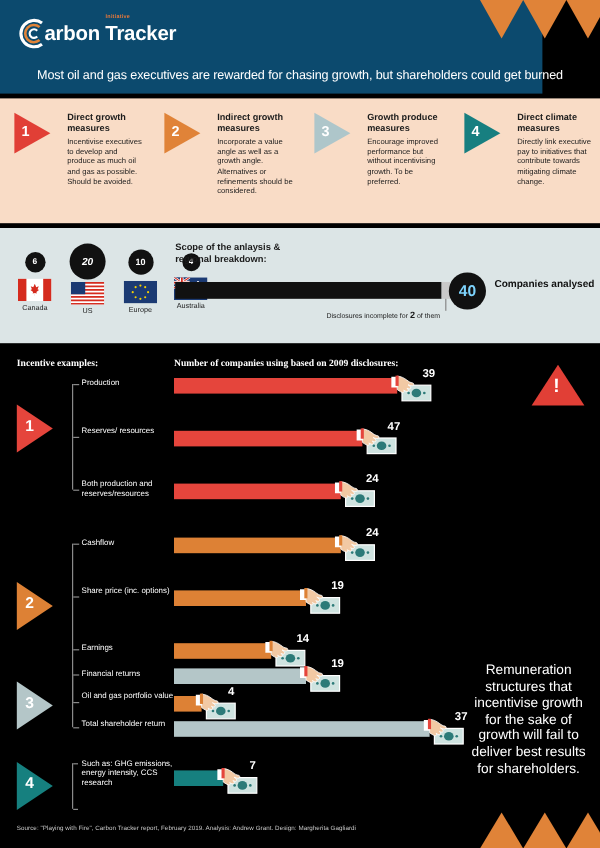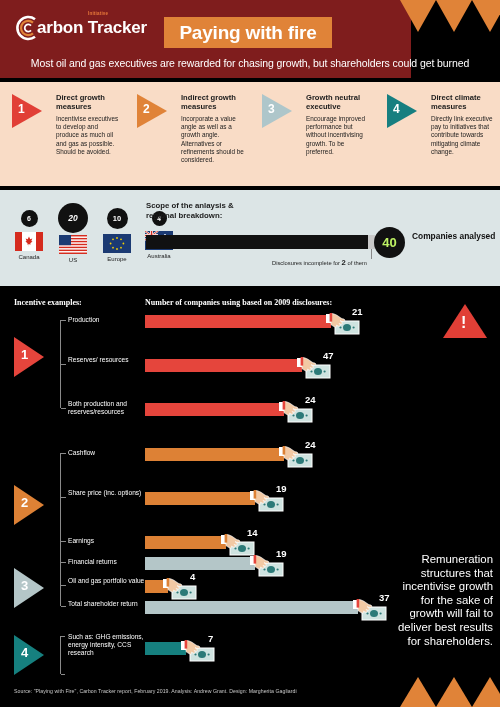--- a/index.html
+++ b/index.html
@@ -6,21 +6,21 @@
   body{
     width:500px;height:707px;
     background:#000000;
     font-family:"Liberation Sans", sans-serif;
     overflow:hidden;
     position:relative;
   }
   .page{position:relative;width:500px;height:707px;background:#000;overflow:hidden;}
 
   
-  .header{position:absolute;left:0;top:0;width:411px;height:78px;background:#7f1d1d;}
+  .header{position:absolute;left:0;top:0;width:452px;height:78px;background:#0c4a6e;}
   .logo{position:absolute;left:14px;top:15px;display:flex;align-items:center;}
   .logo-mark{position:relative;width:26px;height:26px;flex:0 0 auto;}
   .logo-text{color:#ffffff;font-size:17px;font-weight:600;letter-spacing:-0.2px;margin-left:-3px;}
   .logo-sup{position:absolute;left:88px;top:11px;color:#E8793A;font-size:4.5px;font-weight:700;letter-spacing:.2px;}
   .title-box{position:absolute;left:164px;top:17px;width:168px;height:31px;background:#E08338;
     display:flex;align-items:center;justify-content:center;}
   .title-box span{color:#ffffff;font-size:19px;font-weight:600;letter-spacing:-0.2px;}
   .tri-top{position:absolute;top:0;width:0;height:0;border-left:18px solid transparent;border-right:18px solid transparent;border-top:32px solid #E08338;}
   .subtitle{position:absolute;left:0;top:57px;width:500px;text-align:center;color:#ffffff;font-size:10.5px;font-weight:500;letter-spacing:-0.1px;}
 
@@ -34,21 +34,21 @@
 
   
   .band-scope{position:absolute;left:0;top:190px;width:500px;height:96px;background:#DCE5E6;}
   .flag-group{position:absolute;top:14px;}
   .fg-circle{border-radius:50%;background:#111111;color:#ffffff;display:flex;align-items:center;justify-content:center;font-weight:700;margin:0 auto;}
   .flag{width:28px;height:19px;margin:5px auto 0;position:relative;overflow:hidden;border:0;}
   .fg-label{text-align:center;color:#1C1C1C;font-size:6px;margin-top:3px;}
   .scope-title{position:absolute;left:146px;top:11px;color:#1C1C1C;font-size:7.8px;font-weight:700;line-height:10px;width:120px;}
   .scope-bar{position:absolute;left:146px;top:45px;height:14px;background:#111111;}
   .scope-gap{position:absolute;top:45px;height:14px;width:7px;background:#C9C9C9;}
-  .scope-circle{position:absolute;top:37px;width:31px;height:31px;border-radius:50%;background:#111;color:#bef264;display:flex;align-items:center;justify-content:center;font-size:13px;font-weight:700;}
+  .scope-circle{position:absolute;top:37px;width:31px;height:31px;border-radius:50%;background:#111;color:#7dd3fc;display:flex;align-items:center;justify-content:center;font-size:13px;font-weight:700;}
   .scope-caption{position:absolute;top:41px;color:#111;font-size:8.4px;font-weight:600;line-height:11px;}
   .scope-tick{position:absolute;top:59px;width:1px;height:10px;background:#888;}
   .scope-note{position:absolute;top:68px;color:#1C1C1C;font-size:5.8px;white-space:nowrap;}
   .scope-note b{font-size:7.6px;}
 
   
   .chart{position:absolute;left:0;top:290px;width:500px;height:390px;background:#000;}
   .col-head{position:absolute;color:#ffffff;font-size:8px;font-weight:700;font-family:Liberation Serif, serif;}
   .grp-arrow{position:absolute;width:0;height:0;border-top:20px solid transparent;border-bottom:20px solid transparent;}
   .grp-num{position:absolute;color:#ffffff;font-size:13px;font-weight:700;}
@@ -80,23 +80,20 @@
         <svg width="26" height="26" viewBox="0 0 26 26">
           <path d="M21 4.2A11 11 0 1 0 21 21.8" fill="none" stroke="#ffffff" stroke-width="2.6"></path>
           <path d="M19 7.6A7.2 7.2 0 1 0 19 18.4" fill="none" stroke="#E08338" stroke-width="2.2"></path>
           <path d="M17 10.6A3.6 3.6 0 1 0 17 15.4" fill="none" stroke="#ffffff" stroke-width="1.8"></path>
         </svg>
       </span>
       <span class="logo-text">arbon Tracker</span>
     </div>
     <div class="logo-sup">Initiative</div>
 
-    <div class="title-box">
-      <span>Paying with fire</span>
-    </div>
 
     <div class="tri-top" style="left:400px;"></div>
     <div class="tri-top" style="left:436px;"></div>
     <div class="tri-top" style="left:472px;"></div>
 
     <div class="subtitle">Most oil and gas executives are rewarded for chasing growth, but shareholders could get burned</div>
   </div>
 
   <div class="band-measures">
 
@@ -110,21 +107,21 @@
     <div class="measure" style="left:137px;">
       <div class="m-arrow" style="border-left:30px solid #E08338;"></div>
       <div class="m-num">2</div>
       <div class="m-head">Indirect growth measures</div>
       <div class="m-body">Incorporate a value angle as well as a growth angle. Alternatives or refinements should be considered.</div>
     </div>
 
     <div class="measure" style="left:262px;">
       <div class="m-arrow" style="border-left:30px solid #AEC6CA;"></div>
       <div class="m-num">3</div>
-      <div class="m-head">Growth neutral executive</div>
+      <div class="m-head">Growth produce measures</div>
       <div class="m-body">Encourage improved performance but without incentivising growth. To be preferred.</div>
     </div>
 
     <div class="measure" style="left:387px;">
       <div class="m-arrow" style="border-left:30px solid #177F80;"></div>
       <div class="m-num">4</div>
       <div class="m-head">Direct climate measures</div>
       <div class="m-body">Directly link executive pay to initiatives that contribute towards mitigating climate change.</div>
     </div>
   </div>
@@ -242,21 +239,21 @@
       <svg width="34" height="26" viewBox="0 0 34 26">
         <rect x="9" y="9" width="24" height="13" fill="#CFE3E0" stroke="#ffffff" stroke-width="1"></rect>
         <ellipse cx="21" cy="15.5" rx="4" ry="3.6" fill="#2C7A78"></ellipse>
         <circle cx="27.6" cy="15.5" r="1.1" fill="#2C7A78"></circle>
         <circle cx="14.5" cy="15.5" r="1.1" fill="#2C7A78"></circle>
         <path d="M0 2h6v9H0z" fill="#ffffff"></path>
         <path d="M5 1.5c3 0 6 1.6 8 3.2 1.6 1.2 3 2.2 4.8 2.4 1.3.2 1.4 2.1 0 2.3-1.4.2-2.6-.2-3.8-.8 1.4 1 2.8 2 2.2 3-.5.9-1.9.5-3-.1 1 .9 1.4 1.9.6 2.5-.8.6-2.3-.1-3.4-.9.6.7.6 1.6-.2 1.9-1 .4-3.1-.8-5.2-2.4V1.5z" fill="#F2C9A4" stroke="#ffffff" stroke-width="0.7"></path>
         <rect x="3.6" y="1" width="2.6" height="8.6" fill="#E5453C"></rect>
       </svg>
     </div>
-    <div class="bar-val" style="left:352px;top:16px;">21</div>
+    <div class="bar-val" style="left:352px;top:16px;">39</div>
 
     <div class="bar" style="left:145px;top:69px;width:157px;background:#E5453C;"></div>
     <div class="hand" style="left:297px;top:66px;">
       <svg width="34" height="26" viewBox="0 0 34 26">
         <rect x="9" y="9" width="24" height="13" fill="#CFE3E0" stroke="#ffffff" stroke-width="1"></rect>
         <ellipse cx="21" cy="15.5" rx="4" ry="3.6" fill="#2C7A78"></ellipse>
         <circle cx="27.6" cy="15.5" r="1.1" fill="#2C7A78"></circle>
         <circle cx="14.5" cy="15.5" r="1.1" fill="#2C7A78"></circle>
         <path d="M0 2h6v9H0z" fill="#ffffff"></path>
         <path d="M5 1.5c3 0 6 1.6 8 3.2 1.6 1.2 3 2.2 4.8 2.4 1.3.2 1.4 2.1 0 2.3-1.4.2-2.6-.2-3.8-.8 1.4 1 2.8 2 2.2 3-.5.9-1.9.5-3-.1 1 .9 1.4 1.9.6 2.5-.8.6-2.3-.1-3.4-.9.6.7.6 1.6-.2 1.9-1 .4-3.1-.8-5.2-2.4V1.5z" fill="#F2C9A4" stroke="#ffffff" stroke-width="0.7"></path>
@@ -402,21 +399,21 @@
         <circle cx="14.5" cy="15.5" r="1.1" fill="#2C7A78"></circle>
         <path d="M0 2h6v9H0z" fill="#ffffff"></path>
         <path d="M5 1.5c3 0 6 1.6 8 3.2 1.6 1.2 3 2.2 4.8 2.4 1.3.2 1.4 2.1 0 2.3-1.4.2-2.6-.2-3.8-.8 1.4 1 2.8 2 2.2 3-.5.9-1.9.5-3-.1 1 .9 1.4 1.9.6 2.5-.8.6-2.3-.1-3.4-.9.6.7.6 1.6-.2 1.9-1 .4-3.1-.8-5.2-2.4V1.5z" fill="#F2C9A4" stroke="#ffffff" stroke-width="0.7"></path>
         <rect x="3.6" y="1" width="2.6" height="8.6" fill="#E5453C"></rect>
       </svg>
     </div>
     <div class="bar-val" style="left:208px;top:343px;">7</div>
 
     <div class="warn-tri" style="left:443px;top:14px;"></div>
     <div class="warn-mark" style="left:461px;top:24px;">!</div>
-    <div class="callout" style="left:388px;top:263px;">Remuneration structures that incentivise growth for the sake of growth will fail to deliver best results for shareholders.</div>
+    <div class="callout" style="left:388px;top:263px;text-align:center;">Remuneration structures that incentivise growth for the sake of growth will fail to deliver best results for shareholders.</div>
 
   </div>
 
   <div class="footer">Source: "Playing with Fire", Carbon Tracker report, February 2019. Analysis: Andrew Grant. Design: Margherita Gagliardi</div>
   <div class="tri-bot" style="left:400px;"></div>
   <div class="tri-bot" style="left:436px;"></div>
   <div class="tri-bot" style="left:472px;"></div>
 
 </div>
 

